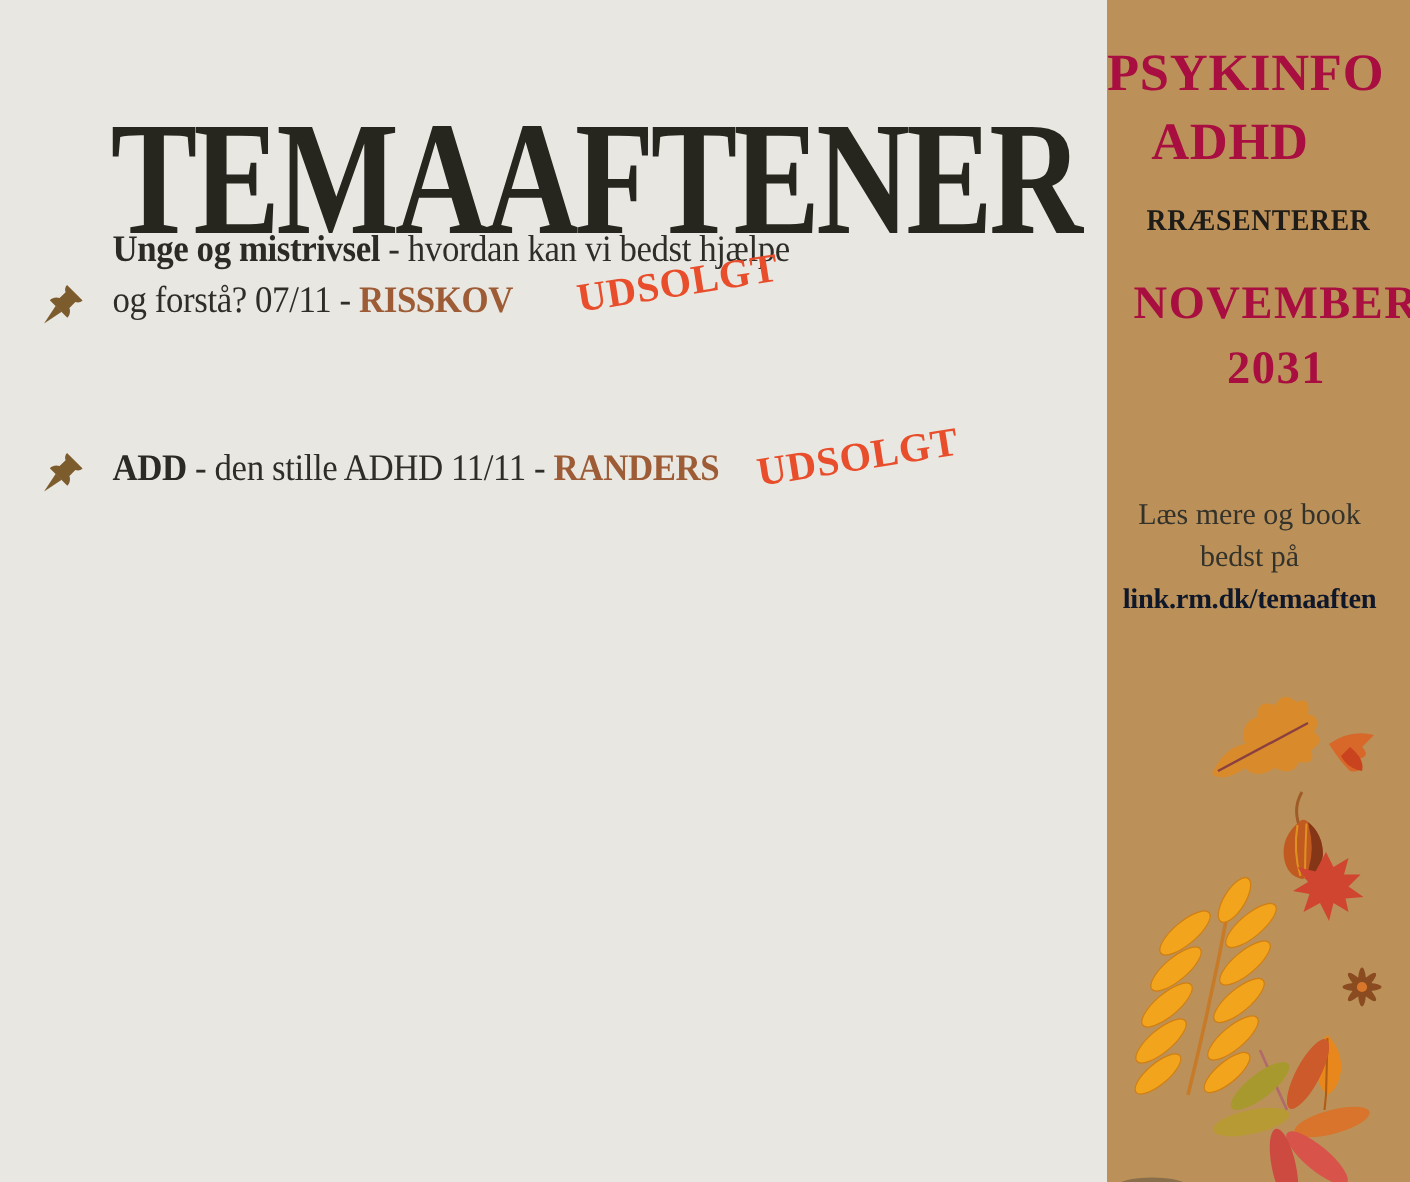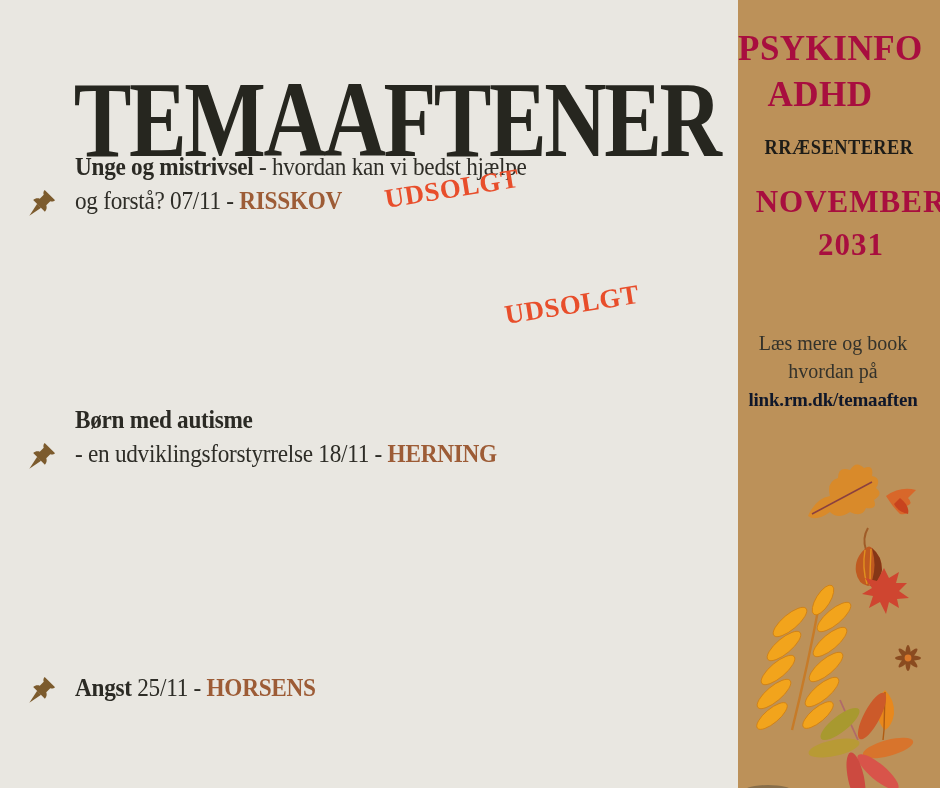--- a/index.html
+++ b/index.html
@@ -73,65 +73,51 @@
           </g>
         </svg>
     </span>
     <div class="event-text">
       <span class="b">Unge og mistrivsel</span><span> - hvordan kan vi bedst hjælpe</span><br>
       <span>og forstå? 07/11 - </span><span class="city">RISSKOV</span>
     </div>
   </div>
   <div class="soldout" style="left:385px;top:184px">UDSOLGT</div>
 
-  <div class="soldout" style="left:505px;top:300px">UDSOLGT</div>
-
-  <div class="event" style="top:403px">
+  <div class="event" style="top:296px">
     <span class="pin">
       <svg viewBox="0 0 28 28">
           <g fill="#7c5b2d">
         <path d="M16.5,1.8 C15.3,3 15,4.8 15.6,6.3 L11.9,10 C9.8,9.2 7.4,9.7 5.8,11.3 L16.7,22.2 C18.3,20.6 18.8,18.2 18,16.1 L21.7,12.4 C23.2,13 25,12.7 26.2,11.5 Z"></path>
         <path d="M9.5,14.8 L2.2,25.8 L13.2,18.5 Z"></path>
           </g>
         </svg>
     </span>
     <div class="event-text">
-      <span class="b">Børn med autisme</span><br>
-      <span>- en udviklingsforstyrrelse 18/11 - </span><span class="city">HERNING</span>
+      <span class="b">ADD</span><span> - den stille ADHD 11/11 - </span><span class="city">RANDERS</span>
     </div>
   </div>
+  <div class="soldout" style="left:505px;top:300px">UDSOLGT</div>
 
 
-  <div class="event" style="top:671px">
-    <span class="pin">
-      <svg viewBox="0 0 28 28">
-          <g fill="#7c5b2d">
-        <path d="M16.5,1.8 C15.3,3 15,4.8 15.6,6.3 L11.9,10 C9.8,9.2 7.4,9.7 5.8,11.3 L16.7,22.2 C18.3,20.6 18.8,18.2 18,16.1 L21.7,12.4 C23.2,13 25,12.7 26.2,11.5 Z"></path>
-        <path d="M9.5,14.8 L2.2,25.8 L13.2,18.5 Z"></path>
-          </g>
-        </svg>
-    </span>
-    <div class="event-text">
-      <span class="b">Angst</span><span> 25/11 - </span><span class="city">HORSENS</span>
-    </div>
-  </div>
+
 
   <div class="sidebar">
     <div class="brand">
       <span>PSYKINFO</span><br>
       <span>ADHD</span>
     </div>
     <div class="presents">RRÆSENTERER</div>
     <div class="month">
       <span>NOVEMBER</span><br>
       <span>2031</span>
     </div>
     <div class="cta">
       <span>Læs mere og book</span><br>
-      <span>hvordan på</span><br>
+      <span>bedst på</span><br>
       <span class="link">link.rm.dk/temaaften</span>
     </div>
 
     <svg class="leaves" viewBox="0 0 202 788">
 
       <g>
         <path fill="#d98a2a" d="M70,516 Q78,498 92,496 Q88,482 100,478 Q100,466 112,470 Q118,460 126,468 Q136,464 134,476 Q144,478 138,488 Q146,494 136,500 Q140,510 128,508 Q124,518 112,512 Q100,520 92,512 Q78,522 70,516 Z"></path>
         <path stroke="#8a4040" stroke-width="1.6" fill="none" d="M74,514 Q100,500 134,482"></path>
       </g>
 

